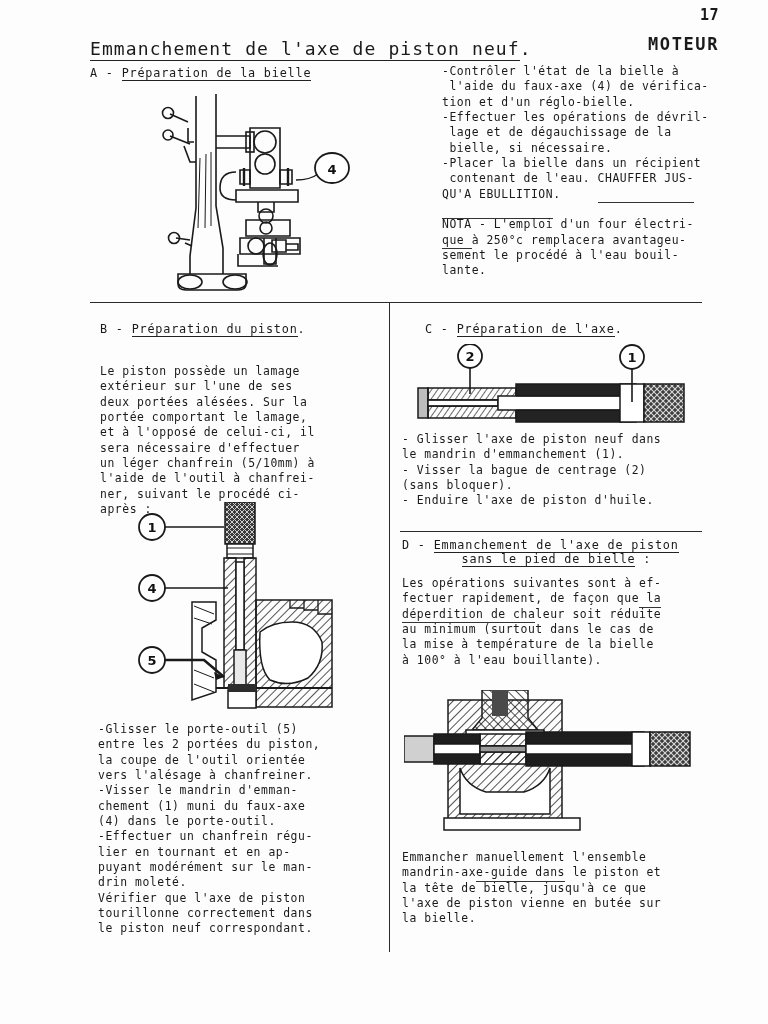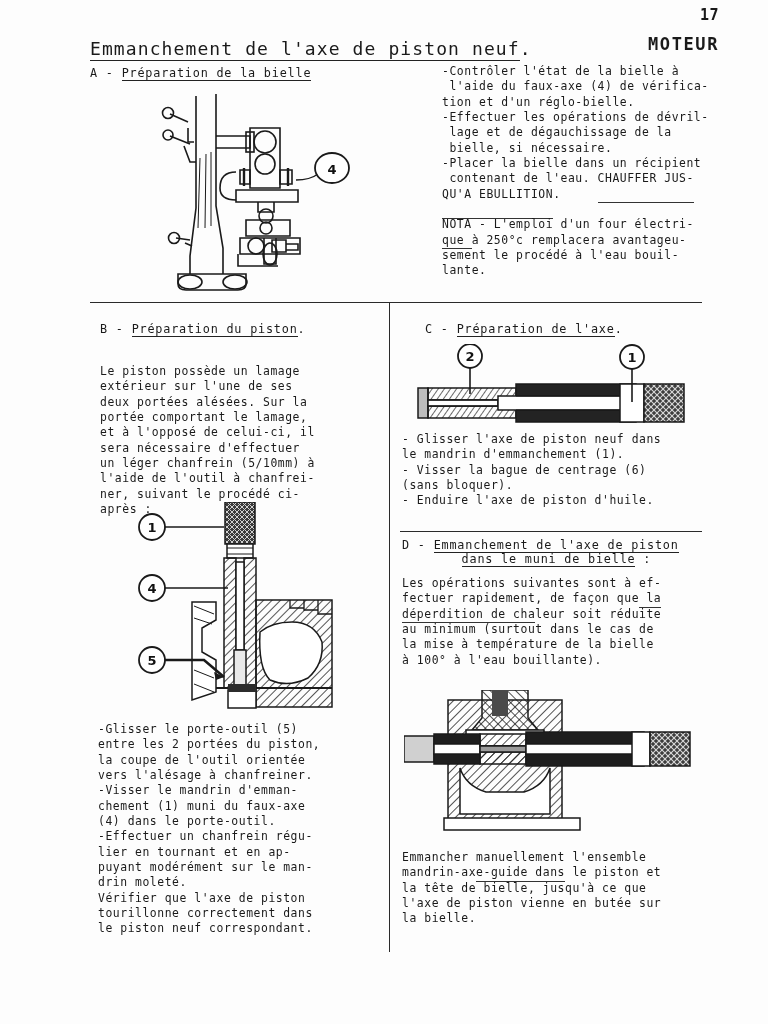--- a/index.html
+++ b/index.html
@@ -355,26 +355,26 @@
       </g>
       <g>
         <circle cx="224" cy="13" r="12" fill="#ffffff" stroke="#1a1a1a" stroke-width="1.8"></circle>
         <text class="callout-txt" x="224" y="18" text-anchor="middle">1</text>
       </g>
     </svg>
   </div>
 
   <div class="blk body-text" id="sec-c-text">- Glisser l'axe de piston neuf dans
 le mandrin d'emmanchement (1).
-- Visser la bague de centrage (6)
+- Visser la bague de centrage (2)
 (sans bloquer).
 - Enduire l'axe de piston d'huile.</div>
 
   <div class="blk sec-head" id="sec-d-head"><span>D</span> <span>-</span> <span class="u">Emmanchement de l'axe de piston</span>
-    <span style="display:inline-block; width:28px;"></span><span class="u">dans le muni de bielle</span><span> :</span></div>
+    <span style="display:inline-block; width:28px;"></span><span class="u">sans le pied de bielle</span><span> :</span></div>
 
   <div class="blk body-text" id="sec-d-text"><span>Les opérations suivantes sont à </span><span class="uline">ef-</span>
 <span class="uline">fectuer rapidement</span><span>, de façon que la
 déperdition de chaleur soit réduite
 au minimum (surtout dans le cas de
 la mise à température de la bielle
 à 100° à l'eau bouillante).</span></div>
 
   <div class="blk" id="sec-d-fig">
     <svg width="290" height="155" viewBox="0 0 290 155">

